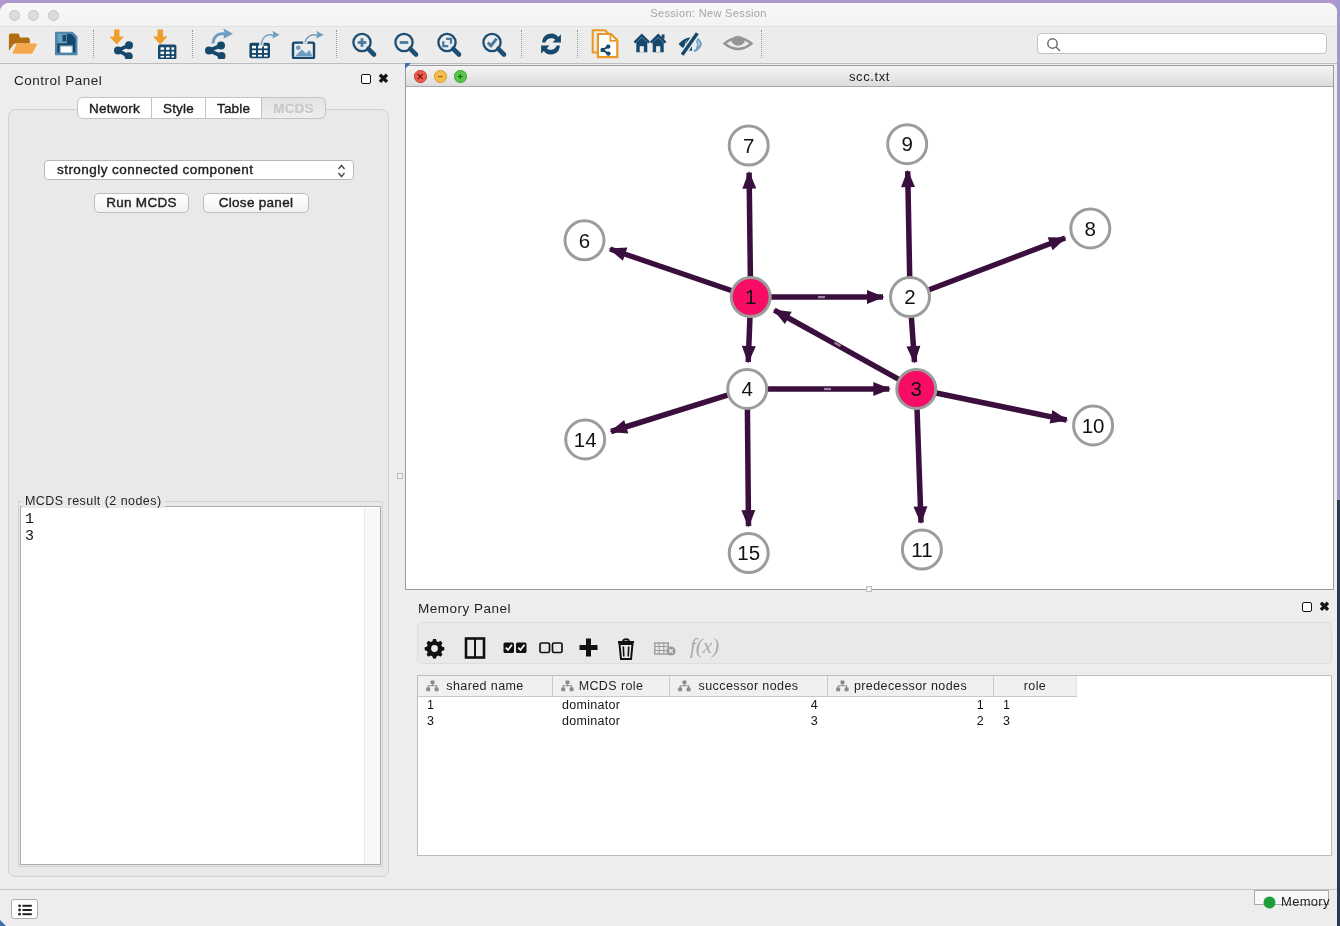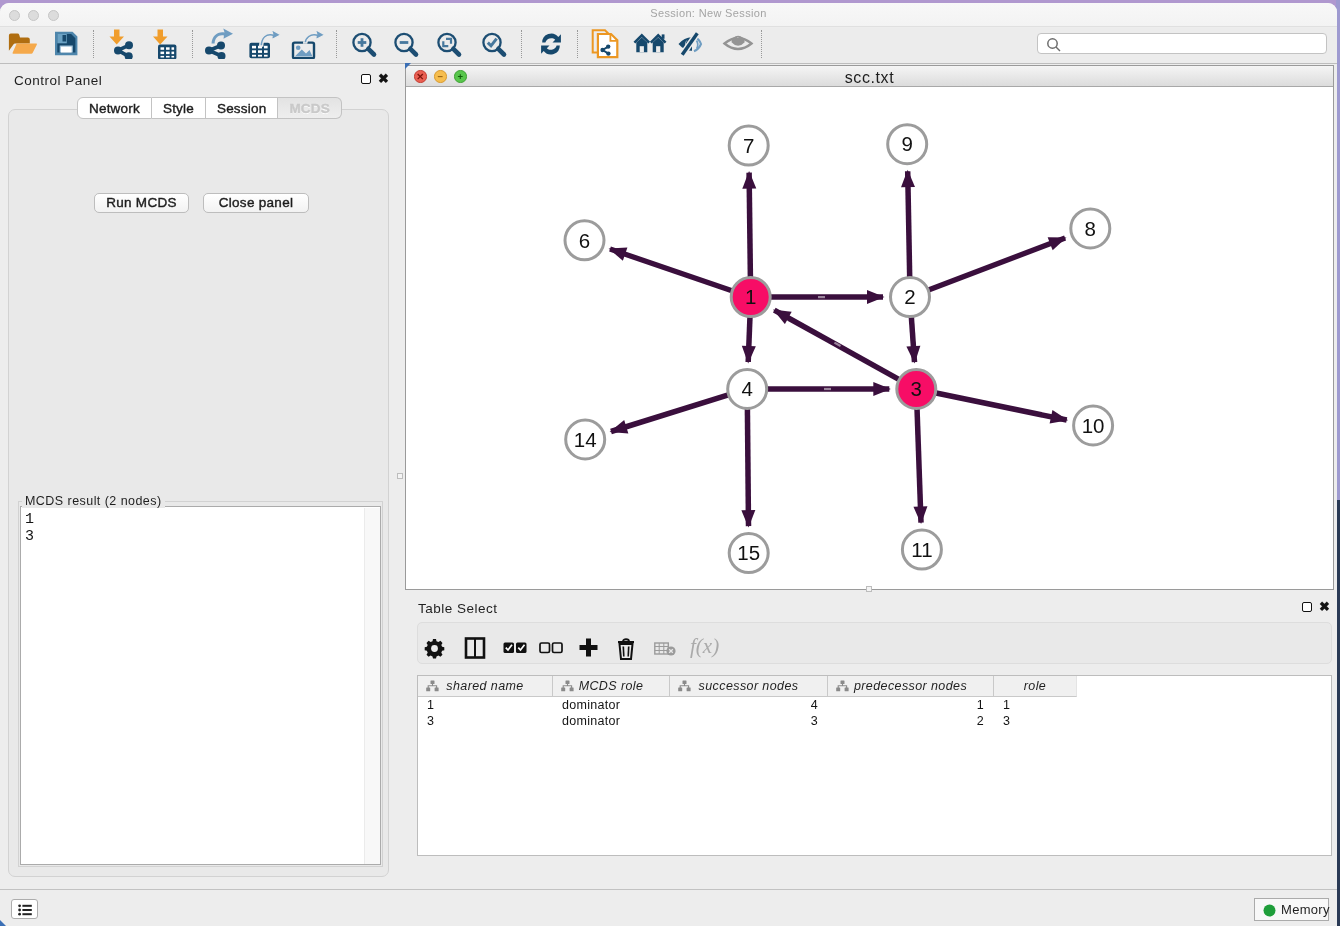--- a/index.html
+++ b/index.html
@@ -34,37 +34,37 @@
 #opt-select { left:44px; top:96px; width:310px; height:20px; background:#fff; border:1px solid #b8b8b8; border-radius:4px; font-size:13.5px; color:rgba(28,28,28,0.99); line-height:18px; padding-left:12px; letter-spacing:0.45px; -webkit-text-stroke:0.4px; }
 .btn { height:20px; background:linear-gradient(#fff,#f2f2f2); border:1px solid #bdbdbd; border-radius:5px; font-size:13.5px; color:rgba(28,28,28,0.99); text-align:center; line-height:18px; letter-spacing:0.3px; -webkit-text-stroke:0.4px; }
 #fieldset { left:18px; top:437px; width:365px; height:366px; }
 #fs-legend { left:4px; top:-7px; background:#e9e9e9; padding:0 3px; font-size:12.5px; color:rgba(28,28,28,0.99); letter-spacing:0.45px; }
 #fs-box { left:0; top:0; width:100%; height:100%; border:1px solid #d2d2d2; }
 #fs-white { left:2px; top:5px; width:361px; height:359px; background:#fff; border:1px solid #ababab; font-family:"Liberation Mono", monospace; font-size:15px; color:rgba(17,17,17,0.99); padding:5px 0 0 4px; line-height:16.5px; }
 #fs-scroll { right:0px; top:1px; width:16px; height:356px; background:#f8f8f8; border-left:1px solid #ebebeb; }
 
 #nf { left:405px; top:62px; width:929px; height:525px; border:1px solid #9a9a9a; background:#fff; }
 #nf-title { left:0; top:0; width:100%; height:21px; background:linear-gradient(#f5f5f5,#dcdcdc); border-bottom:1px solid #a8a8a8; }
-#nf-title span { display:block; text-align:center; font-size:16px; color:rgba(26,26,26,0.99); padding-top:3px; letter-spacing:0.6px; }
+#nf-title span { display:block; text-align:center; font-size:13px; color:rgba(26,26,26,0.99); padding-top:3px; letter-spacing:0.6px; }
 .tl { width:12.5px; height:12.5px; border-radius:50%; top:4px; text-align:center; font-size:9.5px; font-weight:bold; line-height:11.5px; }
 
 #tp { left:404px; top:593px; width:933px; height:294px; }
 #tp-title { left:14px; top:5px; font-size:13.5px; color:rgba(28,28,28,0.99); letter-spacing:0.5px; }
 #tp-toolbar { left:13px; top:26px; width:915px; height:42px; background:#e9e9e9; border:1px solid #ddd; border-radius:5px; }
 #tbl { left:13px; top:79px; width:915px; height:181px; background:#fff; border:1px solid #bdbdbd; }
 .th-row { display:flex; height:21px; font-size:12.5px; color:rgba(28,28,28,0.99); letter-spacing:0.4px; }
-.th { background:#f0f0f0; border-right:1px solid #c9c9c9; border-bottom:1px solid #c9c9c9; text-align:center; line-height:20px; position:relative;font-style:italic; }
+.th { background:#f0f0f0; border-right:1px solid #c9c9c9; border-bottom:1px solid #c9c9c9; text-align:center; line-height:20px; position:relative; }
 .td-row { display:flex; height:16px; font-size:12.5px; color:rgba(17,17,17,0.99); line-height:16px; letter-spacing:0.3px; }
 .td { padding:0 14px 0 9px; }
 .num { text-align:right; padding-right:10px; }
 #tp-tabs { left:0; top:269px; width:100%; display:flex; justify-content:center; }
 
 #status { left:0; top:886px; width:1337px; height:37px; background:#ededed; border-top:1px solid #c2c2c2; }
 #list-btn { left:11px; width:27px; height:20px; background:#fff; border:1px solid #adadad; border-radius:3px; }
-#mem-btn { left:1254px; top:8px; width:75px; height:23px; background:#f8f8f8; border:1px solid #ababab; font-size:13px; color:rgba(28,28,28,0.99); letter-spacing:0.3px; }
+#mem-btn { left:1254px; top:0; width:75px; height:15px; background:#f8f8f8; border:1px solid #ababab; font-size:13px; color:rgba(28,28,28,0.99); letter-spacing:0.3px; }
 </style>
 </head>
 <body>
 <div class="abs" id="backdrop-top"></div>
 <div class="abs" id="backdrop-right"></div>
 <div class="abs" id="win">
   <div class="abs" id="titlebar">
     <div class="abs tl-dot" style="left:9px;"></div>
     <div class="abs tl-dot" style="left:28px;"></div>
     <div class="abs tl-dot" style="left:48px;"></div>
@@ -230,22 +230,28 @@
     </div>
   </div>
   <div class="abs" id="cp">
     <div class="abs" id="cp-title">Control Panel</div>
     <div class="abs hdr-float" style="left:361px; top:10px;"></div>
     <div class="abs hdr-x" style="left:378px; top:7px;">✖</div>
     <div class="abs" id="cp-inner"></div>
     <div class="abs tabrow" style="left:77px; top:33px;">
       <div class="tab first">Network</div>
         <div class="tab">Style</div>
-        <div class="tab">Session</div>
+        <div class="tab">Table</div>
         <div class="tab last sel">MCDS</div>
+    </div>
+    <div class="abs" id="opt-select">strongly connected component
+      <svg class="abs" style="right:7px; top:3px;" width="9" height="14" viewBox="0 0 9 14">
+          <path d="M1.5 5 L4.5 1.5 L7.5 5" fill="none" stroke="#555" stroke-width="1.6"></path>
+          <path d="M1.5 9 L4.5 12.5 L7.5 9" fill="none" stroke="#555" stroke-width="1.6"></path>
+        </svg>
     </div>
     <div class="abs btn" style="left:94px; top:129px; width:95px;">Run MCDS</div>
     <div class="abs btn" style="left:203px; top:129px; width:106px;">Close panel</div>
     <div class="abs" id="fieldset">
       <div class="abs" id="fs-box"></div>
       <div class="abs" id="fs-white">1<br>3<div class="abs" id="fs-scroll"></div></div>
       <div class="abs" id="fs-legend">MCDS result (2 nodes)</div>
     </div>
   </div>
   <div class="abs" id="nf">
@@ -303,21 +309,21 @@
         <circle cx="1093.1" cy="425.5" r="19.5" fill="#ffffff" stroke="#9c9c9c" stroke-width="3"></circle>
         <text x="1093.1" y="432.7">10</text>
         <circle cx="748.7" cy="553.1" r="19.5" fill="#ffffff" stroke="#9c9c9c" stroke-width="3"></circle>
         <text x="748.7" y="560.3">15</text>
         <circle cx="921.9" cy="549.6" r="19.5" fill="#ffffff" stroke="#9c9c9c" stroke-width="3"></circle>
         <text x="921.9" y="556.8">11</text>
       </g>
     </svg>
   </div>
   <div class="abs" id="tp">
-    <div class="abs" id="tp-title">Table Select</div>
+    <div class="abs" id="tp-title">Memory Panel</div>
     <div class="abs hdr-float" style="left:898px; top:6px;"></div>
     <div class="abs hdr-x" style="left:915px; top:3px;">✖</div>
     <div class="abs" id="tp-toolbar">
 
       <svg class="abs" style="left:6px; top:15px;" width="21" height="21" viewBox="0 0 21 21">
         <path fill="#111" d="M9 1 h3 l.5 2.2 1.9.8 2-1.2 2.1 2.1-1.2 2 .8 1.9 2.2.5 v3 l-2.2.5-.8 1.9 1.2 2-2.1 2.1-2-1.2-1.9.8-.5 2.2 h-3 l-.5-2.2-1.9-.8-2 1.2-2.1-2.1 1.2-2-.8-1.9-2.2-.5 v-3 l2.2-.5.8-1.9-1.2-2 2.1-2.1 2 1.2 1.9-.8 z"></path>
         <circle cx="10.5" cy="10.5" r="3.4" fill="#e9e9e9"></circle>
       </svg>
 
       <svg class="abs" style="left:46px; top:14px;" width="22" height="22" viewBox="0 0 22 22">

